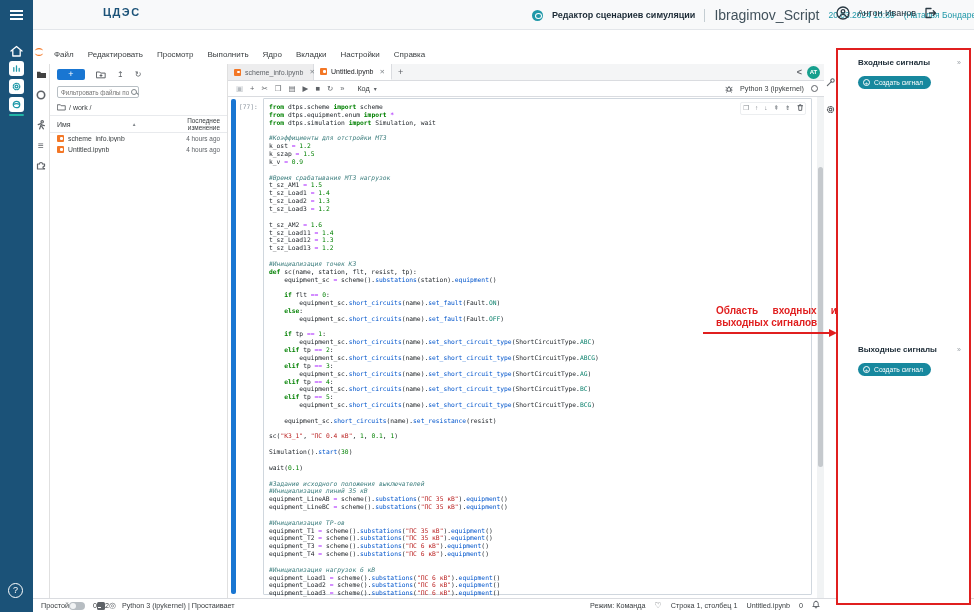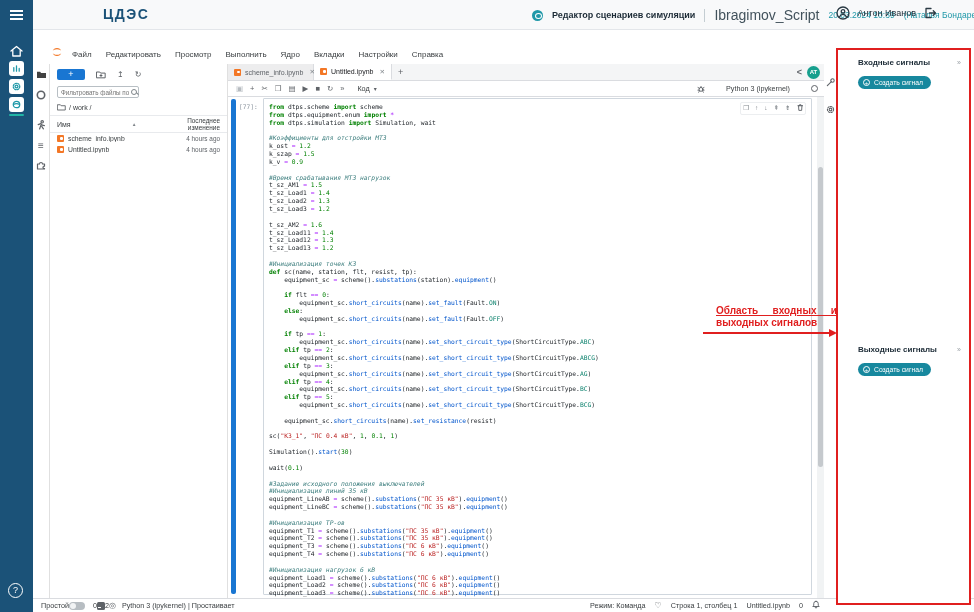--- a/index.html
+++ b/index.html
@@ -4,21 +4,21 @@
 <style>
   * { margin:0; padding:0; box-sizing:border-box; }
   html,body { width:974px; height:612px; overflow:hidden; }
   body { font-family:"Liberation Sans", sans-serif; background:#fff; color:#3c4043; }
   .screen { position:relative; width:974px; height:612px; background:#fff; overflow:hidden; }
 
   
   .topbar { position:absolute; left:0; top:0; width:974px; height:30px; background:#f8f9fa; border-bottom:1px solid #e3e6ea; z-index:5; }
   .hamburger { position:absolute; left:0; top:0; width:33px; height:30px; background:#1b5278; display:flex; flex-direction:column; justify-content:center; align-items:center; gap:2.5px; cursor:pointer; }
   .hamburger i { display:block; width:13px; height:1.6px; background:#fff; }
-  .brand { position:absolute; left:103px; top:6px; font-size:14px; font-weight:bold; letter-spacing:1.5px; color:#1b5278; }
+  .brand { position:absolute; left:103px; top:6px; font-size:11px; font-weight:bold; letter-spacing:1.5px; color:#1b5278; }
   .tb-center { position:absolute; left:532px; top:0; height:30px; display:flex; align-items:center; gap:9px; white-space:nowrap; }
   .tb-appicon { width:11px; height:11px; border-radius:50%; background:#1f98a8; position:relative; flex:0 0 auto; }
   .tb-appicon:after { content:""; position:absolute; left:2.5px; top:3px; width:5px; height:4px; border:1px solid #fff; border-radius:50%; }
   .tb-title { font-size:9px; font-weight:bold; color:#1c2b36; }
   .tb-divider { width:1px; height:13px; background:#c4cdd2; }
   .tb-script { font-size:14px; color:#42525c; }
   .tb-date, .tb-author { font-size:8.5px; color:#1f98a8; }
   .tb-right { position:absolute; right:38px; top:0; height:26px; display:flex; align-items:center; gap:8px; }
   .tb-user { font-size:9px; color:#23323c; }
   .icbtn { display:inline-flex; align-items:center; justify-content:center; cursor:pointer; }
@@ -29,21 +29,21 @@
   svg.tl { stroke:#1f98a8; fill:none; stroke-width:1.4; stroke-linecap:round; stroke-linejoin:round; }
 
   
   .appside { position:absolute; left:0; top:30px; width:33px; height:582px; background:#1b5278; z-index:4; display:flex; flex-direction:column; align-items:center; }
   .as-home { margin-top:14px; cursor:pointer; }
   .as-tile { width:15px; height:15px; margin-top:3px; background:#fff; border-radius:3px; display:flex; align-items:center; justify-content:center; cursor:pointer; }
   .as-underline { width:15px; height:2px; background:#21b5a5; margin-top:2px; border-radius:1px; }
   .as-help { position:absolute; bottom:14px; left:8px; width:15px; height:15px; border:1.2px solid #fff; border-radius:50%; color:#fff; font-size:9px; line-height:13px; text-align:center; cursor:pointer; }
 
   
-  .menubar { position:absolute; left:33px; top:30px; width:804px; height:34px; background:#fff; display:flex; align-items:flex-end; padding:0 0 3px 18px; z-index:3; }
+  .menubar { position:absolute; left:33px; top:30px; width:804px; height:34px; background:#fff; display:flex; align-items:flex-end; padding:0 0 3px 0; z-index:3; }
   .jlogo { margin-right:9px; margin-bottom:-1px; }
   .menu-item { font-size:8px; color:#3c4043; margin-right:14px; cursor:pointer; }
 
   
   .tabstrip { position:absolute; left:33px; top:64px; width:17px; height:534px; background:#fff; border-right:1px solid #e0e0e0; display:flex; flex-direction:column; align-items:center; z-index:2; }
   .ts-ic { margin-top:9px; cursor:pointer; color:#5f6368; font-size:10px; line-height:10px; }
 
   
   .fbrowser { position:absolute; left:50px; top:64px; width:178px; height:534px; background:#fff; border-right:1px solid #e0e0e0; z-index:2; font-size:7px; }
   .fb-toolbar { display:flex; align-items:center; gap:11px; padding:5px 7px 4px 7px; }
@@ -74,21 +74,21 @@
   .tab-add { display:flex; align-items:center; padding:0 6px; font-size:9px; color:#5f6368; cursor:pointer; }
   .share-ic { position:absolute; right:22px; top:3px; font-size:9px; color:#5f6368; cursor:pointer; font-weight:bold; }
   .rtc-avatar { position:absolute; right:4px; top:2px; width:13px; height:13px; border-radius:50%; background:#17a08e; color:#fff; font-size:6px; font-weight:bold; line-height:13px; text-align:center; }
 
   .nb-toolbar { position:relative; height:16px; background:#fff; border-bottom:1px solid #dadce0; display:flex; align-items:center; padding-left:8px; gap:7px; }
   .tbi { font-size:7.5px; color:#5f6368; cursor:pointer; line-height:1; }
   .tbi.dim { color:#b6bbc0; }
   .celltype { display:flex; align-items:center; gap:4px; margin-left:6px; cursor:pointer; }
   .celltype .lbl { font-size:7.2px; color:#3c4043; }
   .celltype .car { font-size:6px; color:#5f6368; }
-  .nbt-right { margin-left:auto; display:flex; align-items:center; gap:21px; padding-right:6px; }
+  .nbt-right { margin-left:auto; display:flex; align-items:center; gap:7px; padding-right:6px; }
   .kernel-name { font-size:7.2px; color:#3c4043; cursor:pointer; }
   .kernel-circ { width:7px; height:7px; border:1px solid #5f6368; border-radius:50%; }
 
   .nb-content { position:relative; height:501px; background:#fff; overflow:hidden; }
   .cell-bar { position:absolute; left:3px; top:2px; width:5px; height:495px; background:#1976d2; border-radius:2px; }
   .prompt { position:absolute; left:11px; top:6px; font-family:"DejaVu Sans Mono",monospace; font-size:6.2px; color:#8b949e; }
   .editor { position:absolute; left:35px; right:12px; top:1px; bottom:3px; border:1px solid #d0d7de; background:#fff; border-radius:1px; }
   .cell-tools { position:absolute; right:5px; top:3px; display:flex; gap:6px; align-items:center; background:#fff; padding:1px 2px; border:1px solid #eceef0; border-radius:2px; }
   .cti { font-size:6.5px; color:#80868b; cursor:pointer; line-height:1; }
   pre.code { position:absolute; left:5px; top:4px; right:2px; font-family:"DejaVu Sans Mono",monospace; font-size:6.3px; line-height:7.85px; color:#24292e; white-space:pre; }
@@ -112,21 +112,21 @@
   .sig-in { top:0; }
   .sig-out { top:287px; }
   .sig-head { display:flex; align-items:center; }
   .sig-title { font-size:8px; font-weight:bold; color:#1c2b36; }
   .sig-collapse { margin-left:auto; font-size:7px; color:#9aa0a6; cursor:pointer; }
   .sig-btn { margin-top:9px; display:inline-flex; align-items:center; gap:4px; background:#17889e; color:#fff; font-size:6.8px; padding:3px 8px 3px 5px; border-radius:9px; cursor:pointer; }
   .plus-circle { width:7px; height:7px; border:1px solid #fff; border-radius:50%; font-size:6px; line-height:6px; text-align:center; color:#fff; }
 
   
   .anno { position:absolute; left:716px; top:305px; width:121px; z-index:7; color:#e01f1f; font-weight:bold; font-size:10px; line-height:12px; }
-  .anno .j { text-align:justify; text-align-last:justify;text-decoration:underline; }
+  .anno .j { text-align:justify; text-align-last:justify; }
   .arrow-line { position:absolute; left:703px; top:332px; width:127px; height:2.4px; background:#e01f1f; z-index:7; }
   .arrow-head { position:absolute; left:829px; top:328.5px; width:0; height:0; border-left:8px solid #e01f1f; border-top:4.5px solid transparent; border-bottom:4.5px solid transparent; z-index:7; }
 
   
   .statusbar { position:absolute; left:33px; top:598px; width:941px; height:14px; background:#fff; border-top:1px solid #dadce0; display:flex; align-items:center; font-size:7.2px; color:#3c4043; padding:0 8px; z-index:5; }
   .sb-left { display:flex; align-items:center; }
   .toggle { width:16px; height:8px; background:#b7bdc2; border-radius:4px; position:relative; cursor:pointer; }
   .toggle:after { content:""; position:absolute; left:1px; top:1px; width:6px; height:6px; background:#f1f3f4; border-radius:50%; }
   .term-ic { width:8px; height:8px; background:#5f6368; border-radius:1.5px; position:relative; cursor:pointer; }
   .term-ic:after { content:""; position:absolute; left:1.5px; bottom:1.5px; width:3px; height:1px; background:#fff; }

